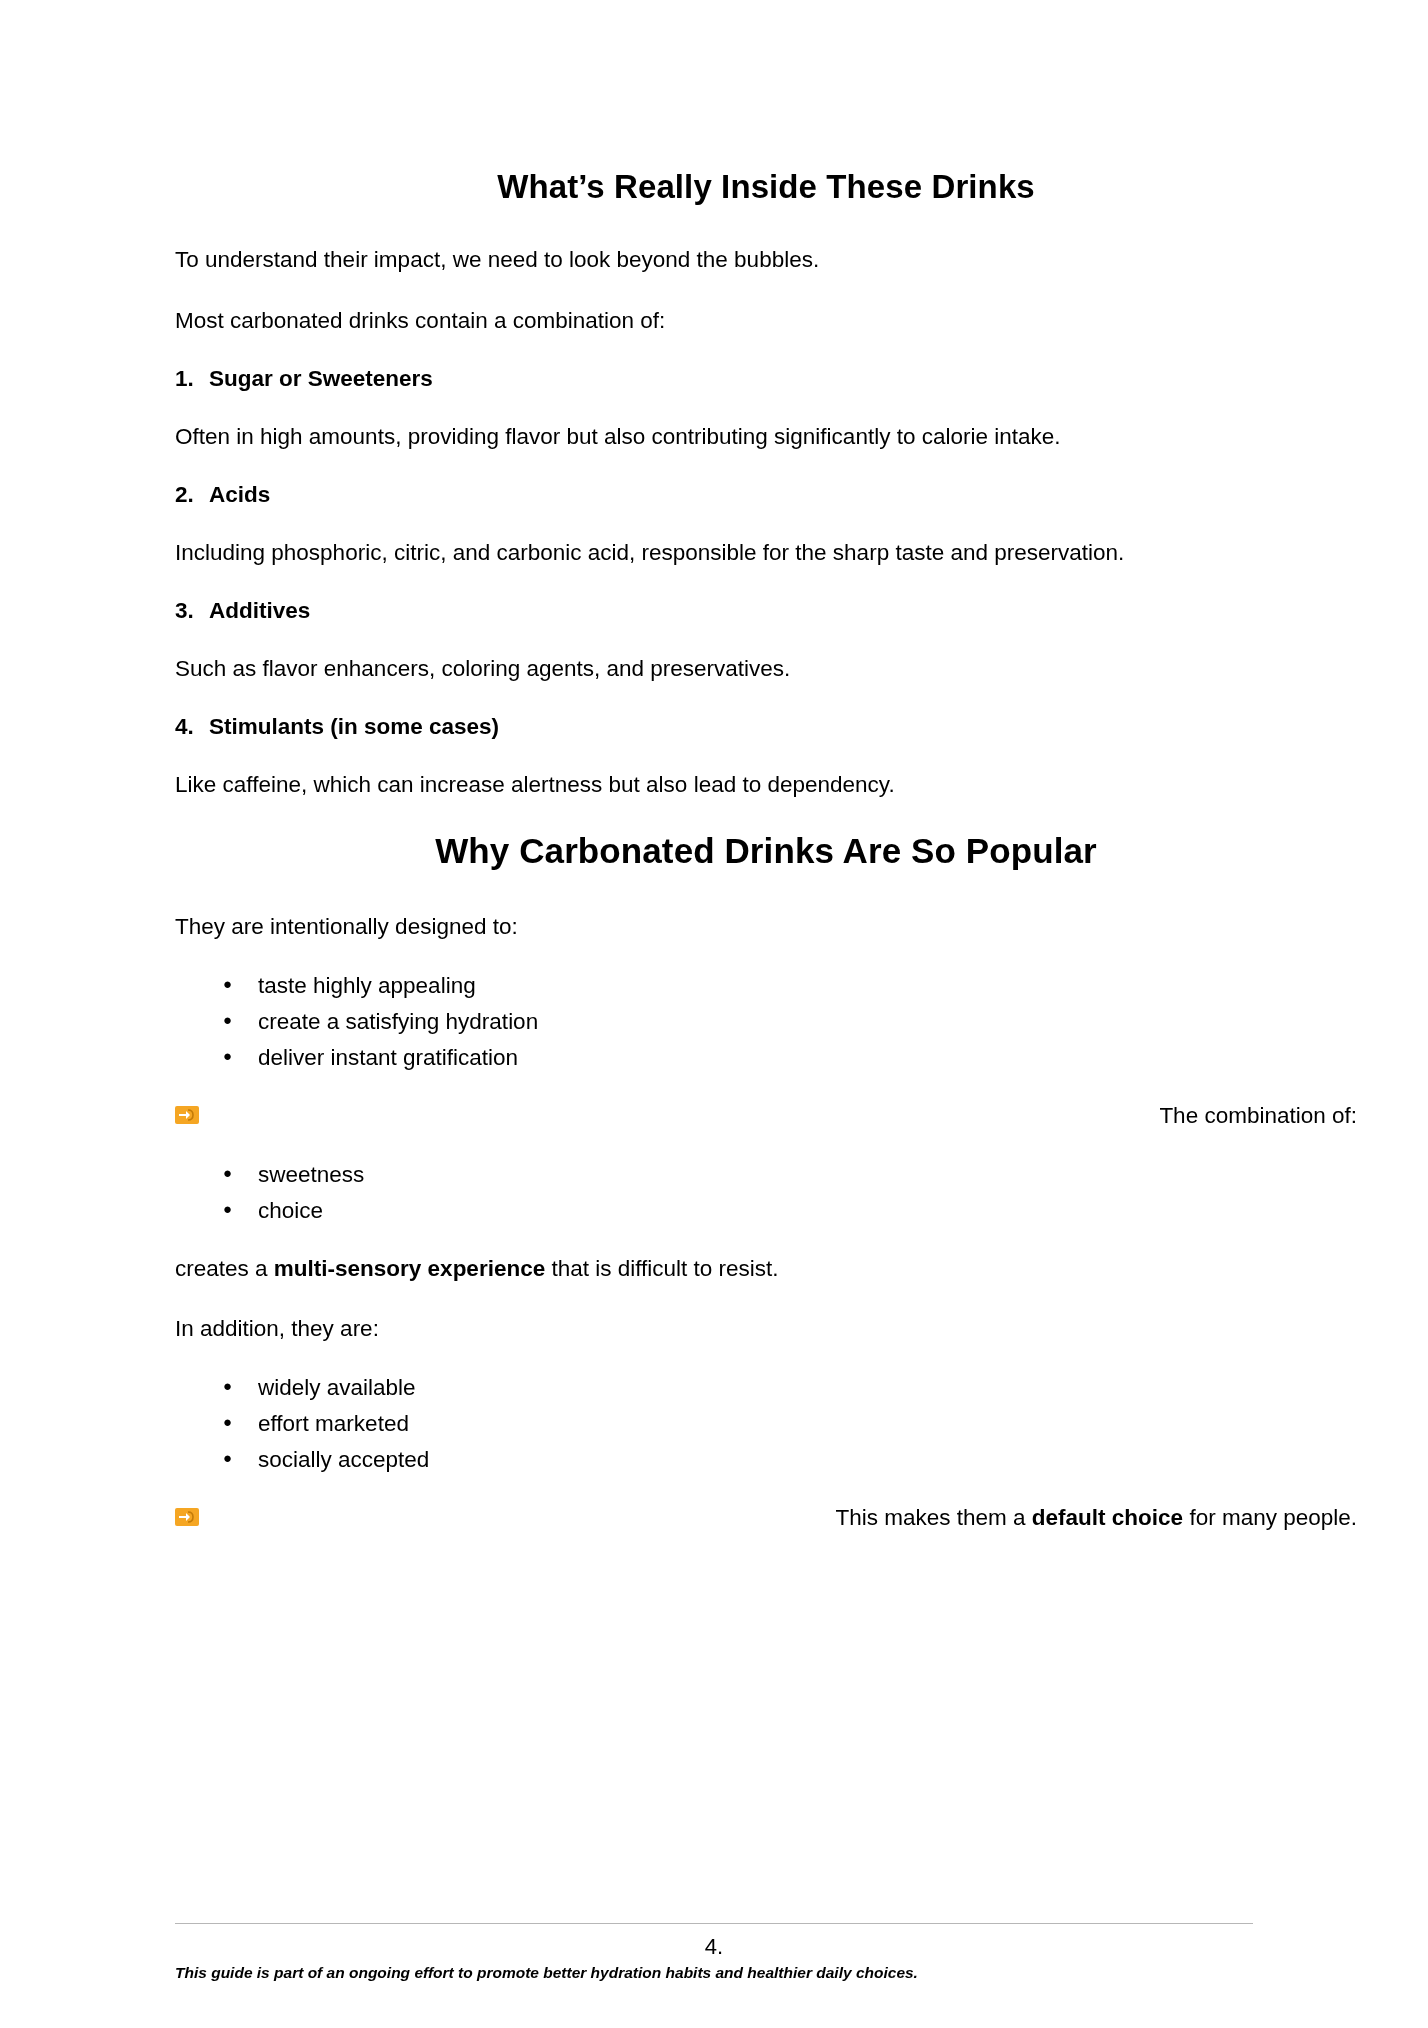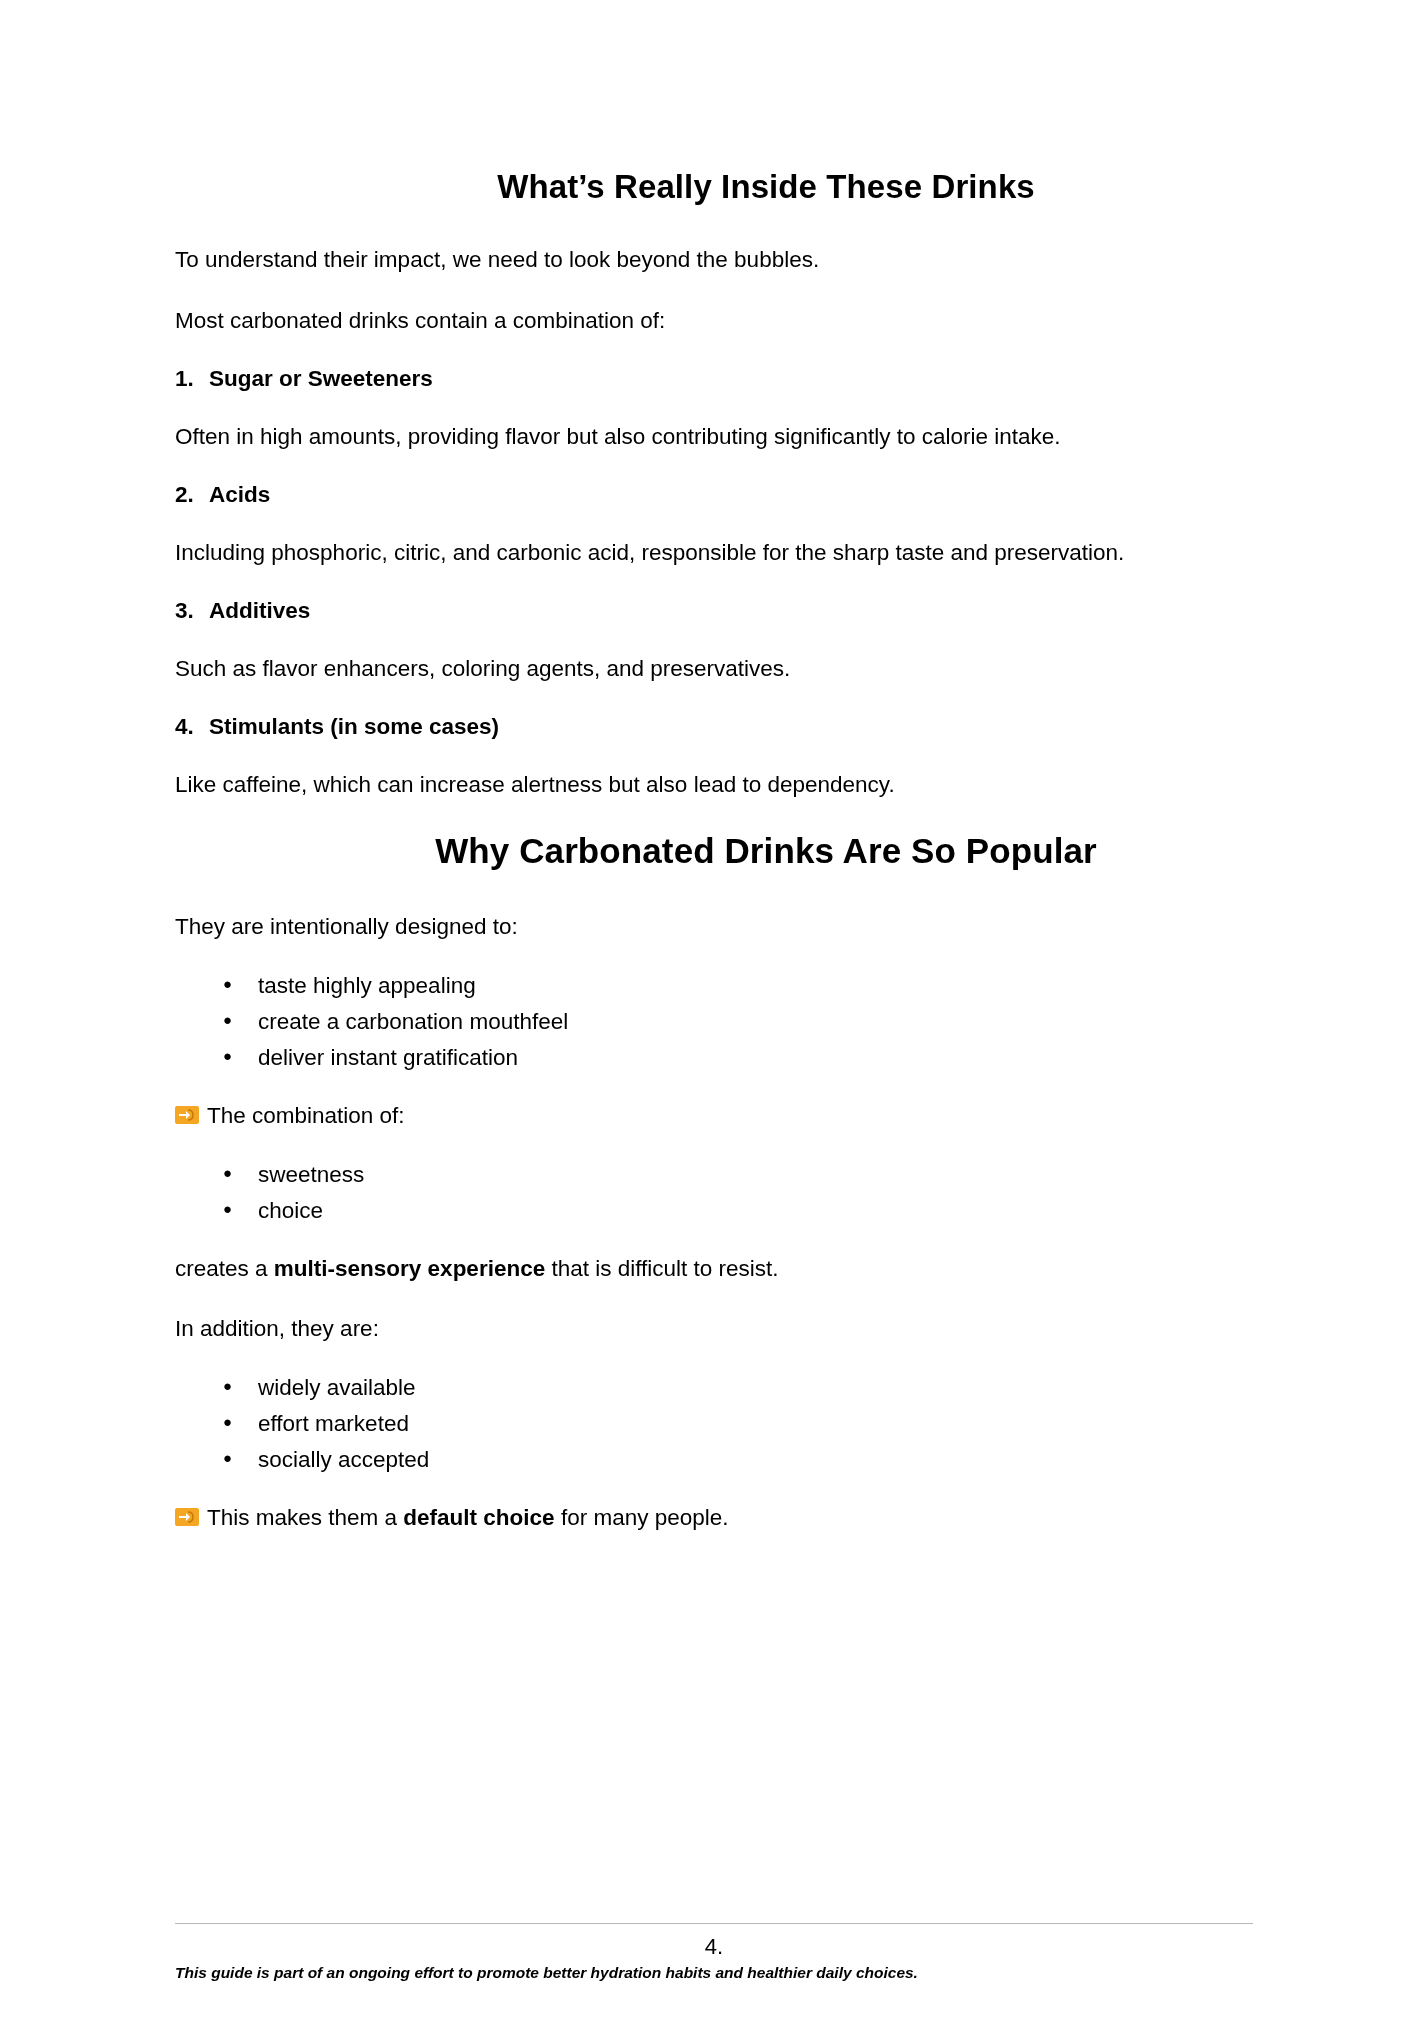--- a/index.html
+++ b/index.html
@@ -72,20 +72,21 @@
     top: -1px;
     font-size: 15px;
     line-height: 1.75;
   }
   .pointer-line {
     display: flex;
     align-items: flex-start;
     font-size: 22.5px;
     margin: 0 0 29px 0;
     line-height: 1.42;
+    justify-content: space-between;
   }
   .hand-icon {
     flex: 0 0 auto;
     width: 24px;
     height: 24px;
     margin-right: 8px;
     margin-top: 3px;
     position: relative;
     display: inline-block;
   }
@@ -146,21 +147,21 @@
     <span class="numlabel">Stimulants (in some cases)</span>
   </div>
   <p class="para">Like caffeine, which can increase alertness but also lead to dependency.</p>
 
   <h1 class="doc-title second">Why Carbonated Drinks Are So Popular</h1>
 
   <p class="para">They are intentionally designed to:</p>
 
   <ul class="bullets">
     <li>taste highly appealing</li>
-    <li>create a carbonation mouthfeel</li>
+    <li>create a satisfying hydration</li>
     <li>deliver instant gratification</li>
   </ul>
 
   <div class="pointer-line">
     <span class="hand-icon">
       <svg width="24" height="24" viewBox="0 0 24 24">
         <rect x="0" y="3" width="24" height="18" rx="2" fill="#f5a623"></rect>
         <path d="M4 11 h7 v-3 l4 4 -4 4 v-3 h-7 z" fill="#ffffff"></path>
         <path d="M13 7 c3 0 5 2 5 5 s-2 5 -5 5" fill="none" stroke="#c47b08" stroke-width="1.6"></path>
       </svg>

